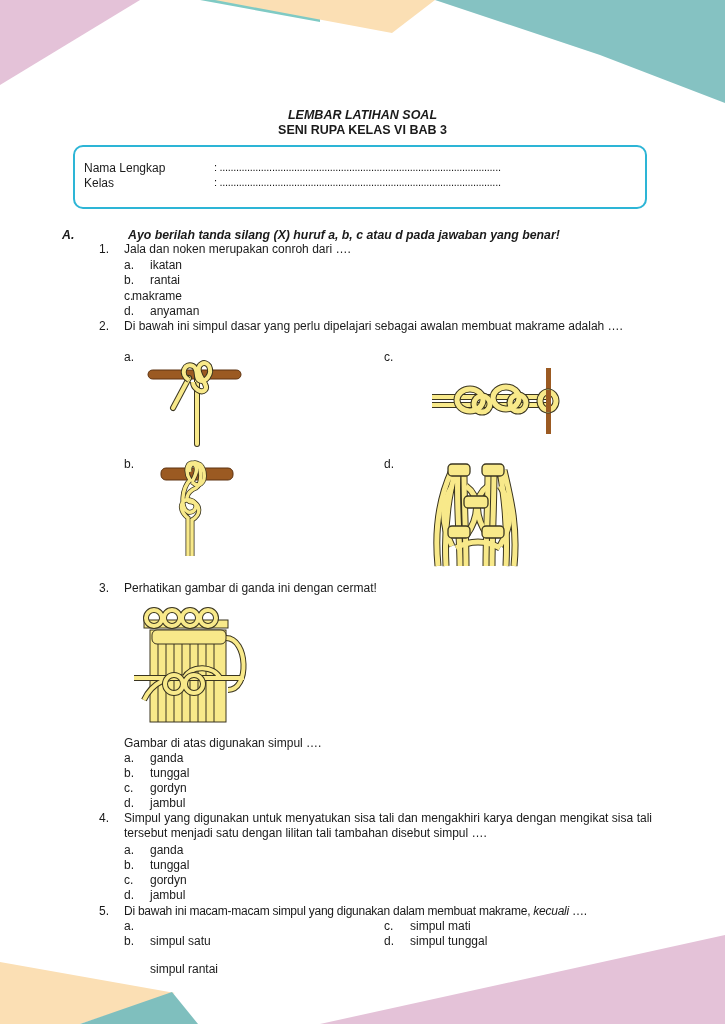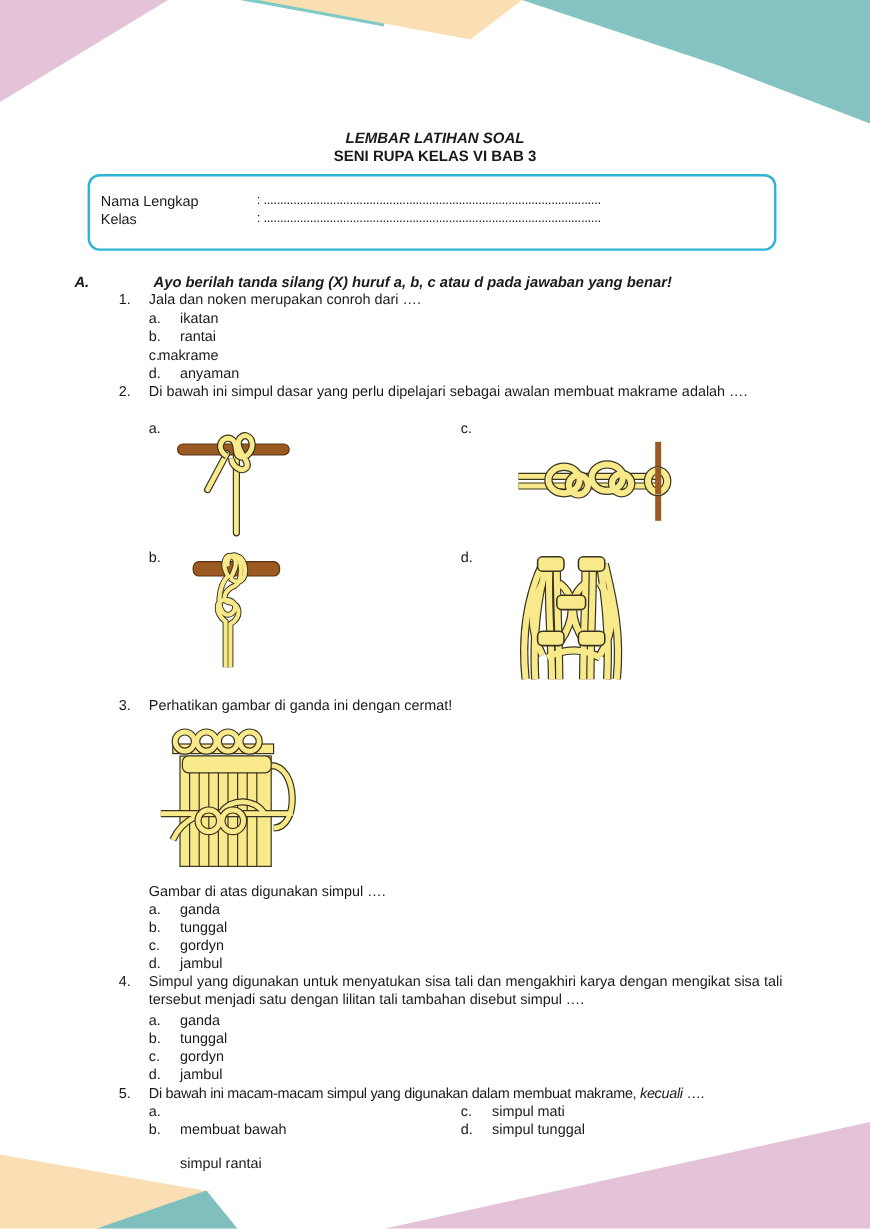--- a/index.html
+++ b/index.html
@@ -225,16 +225,16 @@
 </div>
 
 <div>
   <span class="txt" style="left:99px;top:904px">5.</span>
   <span class="txt" style="left:124px;top:904px;letter-spacing:-0.25px"><span>Di bawah ini macam-macam simpul yang digunakan dalam membuat makrame, </span><i>kecuali</i><span> ….</span></span>
   <span class="txt" style="left:124px;top:919px">a.</span>
   <span class="txt" style="left:150px;top:962px">simpul rantai</span>
   <span class="txt" style="left:384px;top:919px">c.</span>
   <span class="txt" style="left:410px;top:919px">simpul mati</span>
   <span class="txt" style="left:124px;top:934px">b.</span>
-  <span class="txt" style="left:150px;top:934px">membuat bawah</span>
+  <span class="txt" style="left:150px;top:934px">simpul satu</span>
   <span class="txt" style="left:384px;top:934px">d.</span>
   <span class="txt" style="left:410px;top:934px">simpul tunggal</span>
 </div>
 
 </body></html>

